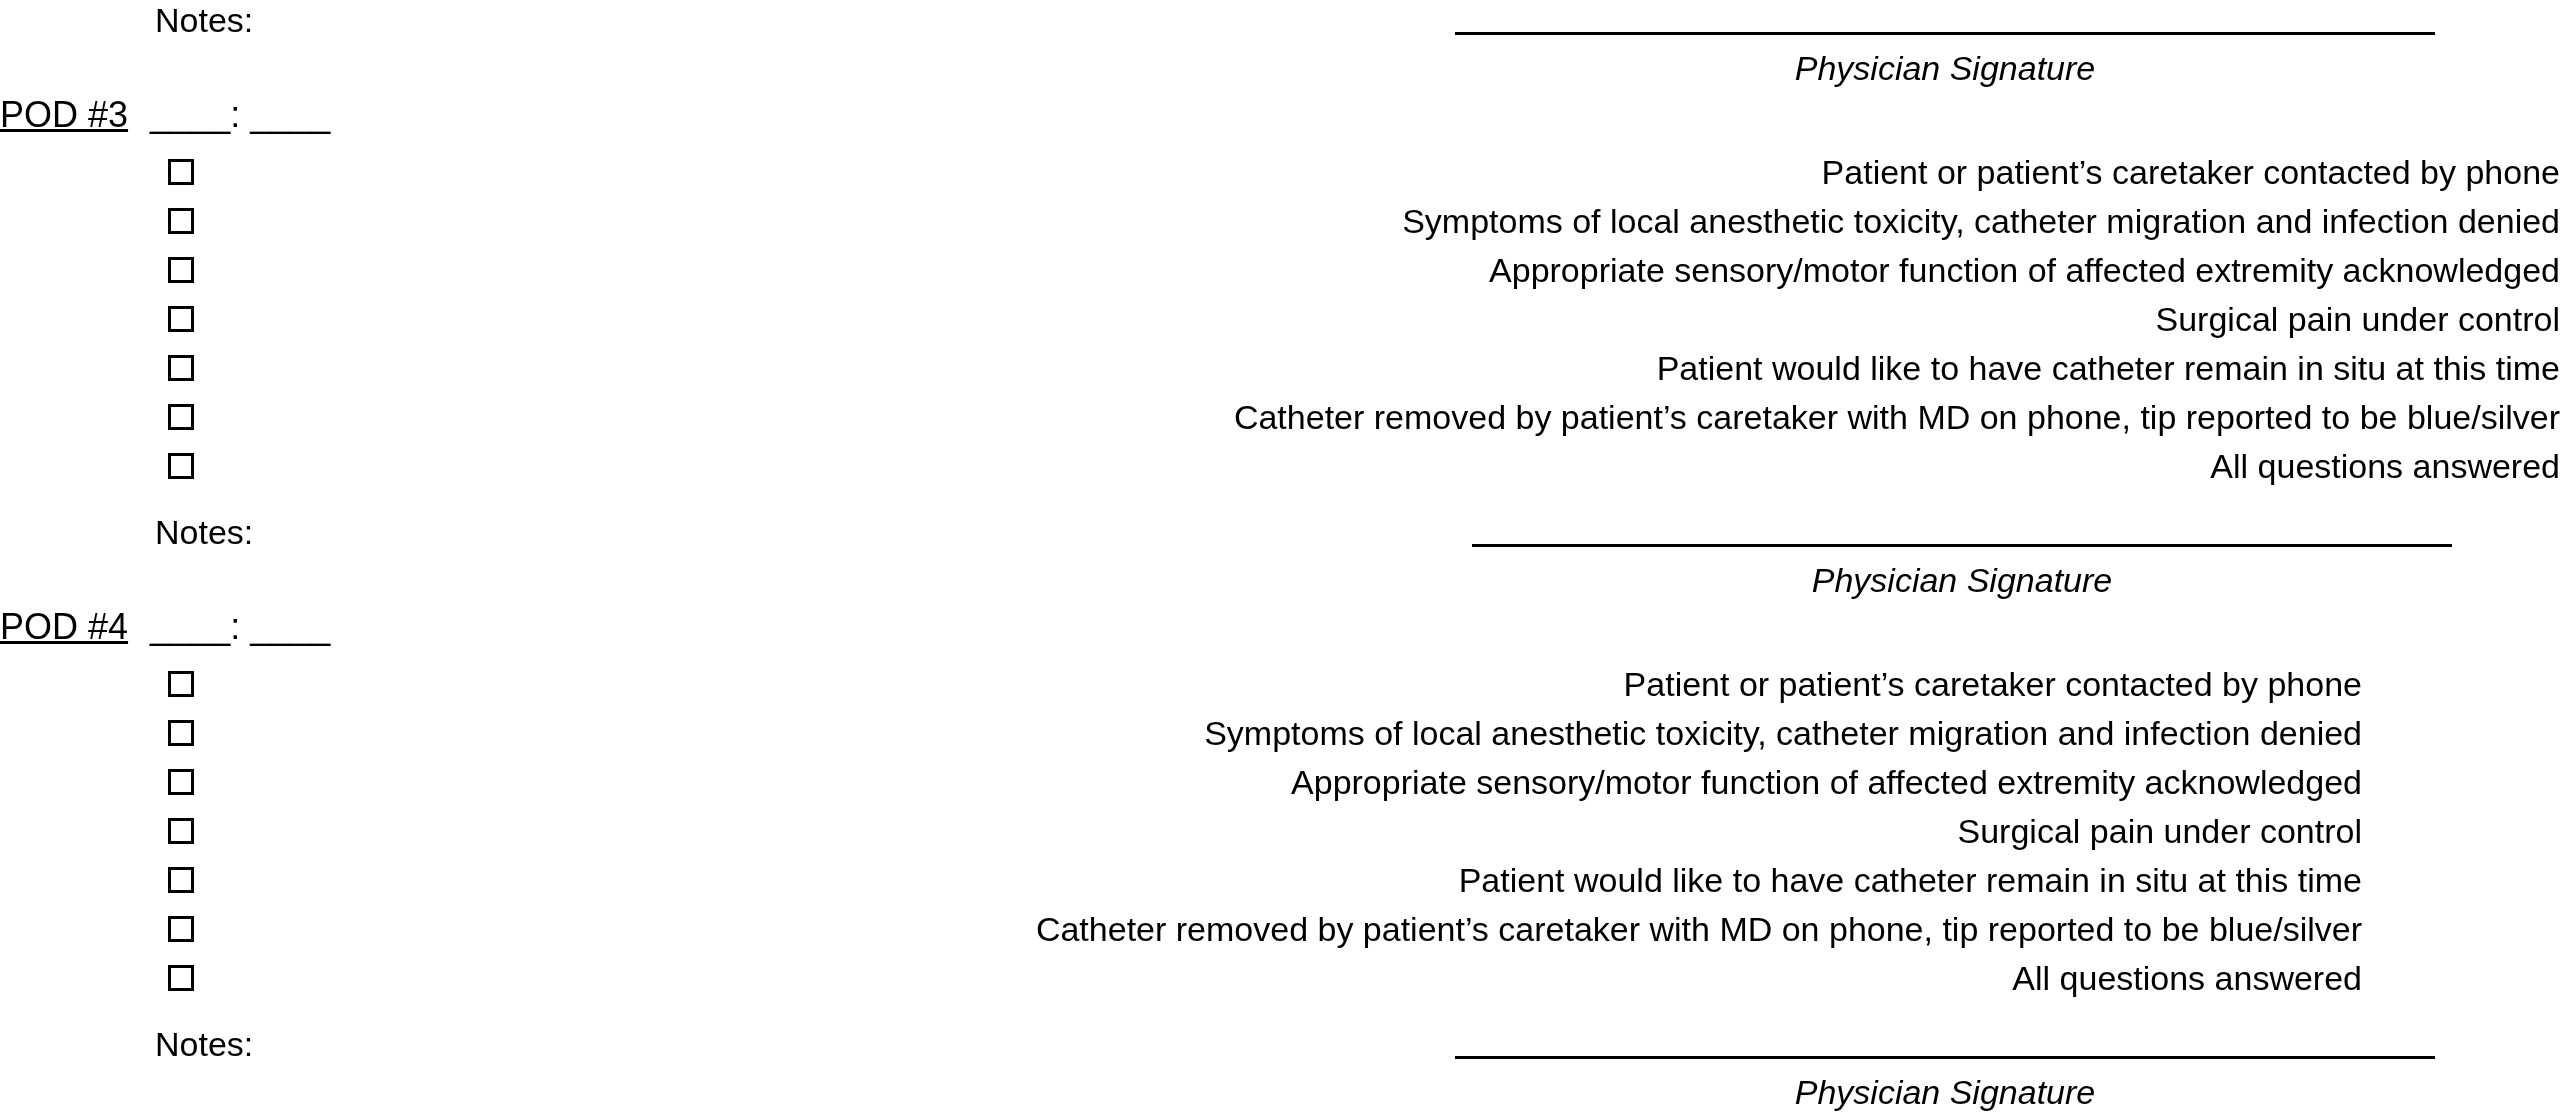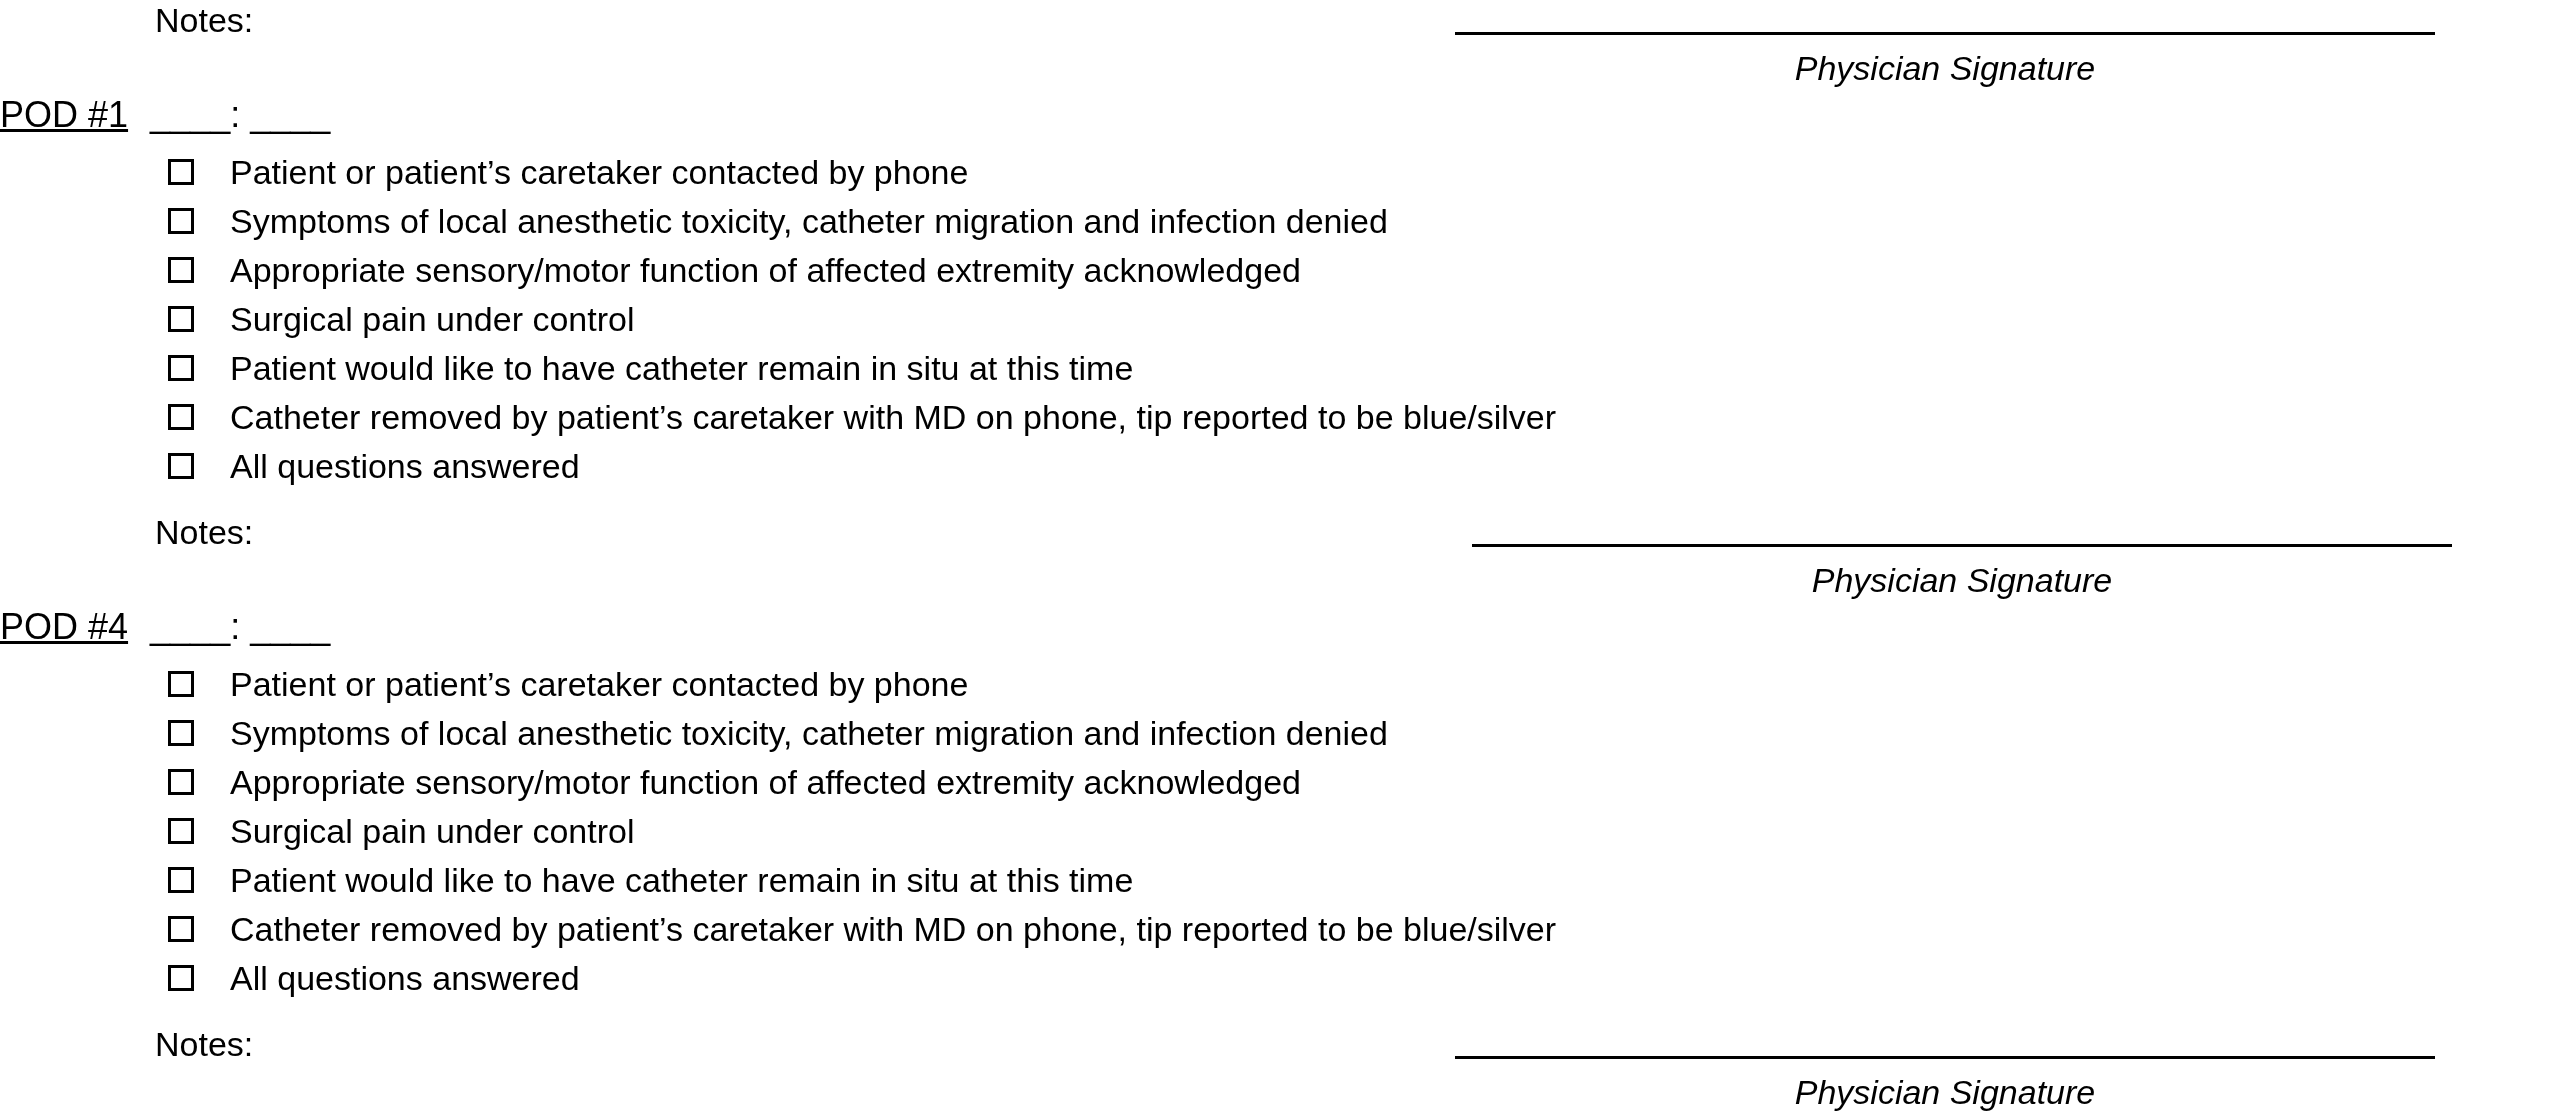--- a/index.html
+++ b/index.html
@@ -76,20 +76,21 @@
   .checklist {
     margin: 0;
     padding: 0;
     list-style: none;
   }
   .check-row {
     display: flex;
     align-items: center;
     height: 49px;
     margin-left: 168px;
+    justify-content: space-between;
   }
   .checkbox {
     width: 26px;
     height: 26px;
     border: 3px solid #000;
     box-sizing: border-box;
     flex: 0 0 auto;
   }
   .check-text {
     font-size: 34px;
@@ -109,21 +110,21 @@
   <div class="notes-row abs" style="top:0px;left:0px;width:2560px;">
     <div class="notes-label">Notes:</div>
     <div class="sig-block" style="left:1455px; top:32px;">
       <div class="sig-line"></div>
       <div class="sig-caption">Physician Signature</div>
     </div>
   </div>
 
   <div class="abs" style="top:93px;left:0px;width:2560px;">
     <div class="pod-heading">
-      <span class="pod-label">POD #1</span>
+      <span class="pod-label">POD #3</span>
       <span class="pod-time">____: ____</span>
     </div>
     <ul class="checklist" style="margin-top:10px;">
       <li class="check-row">
         <span class="checkbox"></span>
         <span class="check-text">Patient or patient’s caretaker contacted by phone</span>
       </li>
       <li class="check-row">
         <span class="checkbox"></span>
         <span class="check-text">Symptoms of local anesthetic toxicity, catheter migration and infection denied</span>

